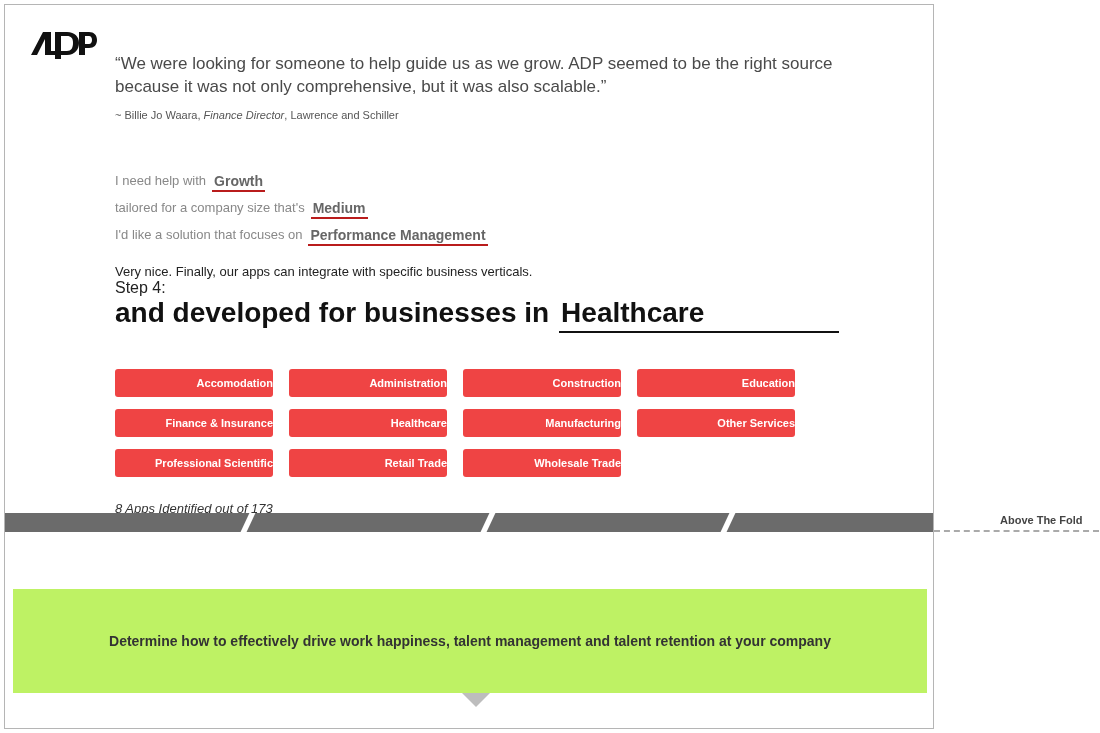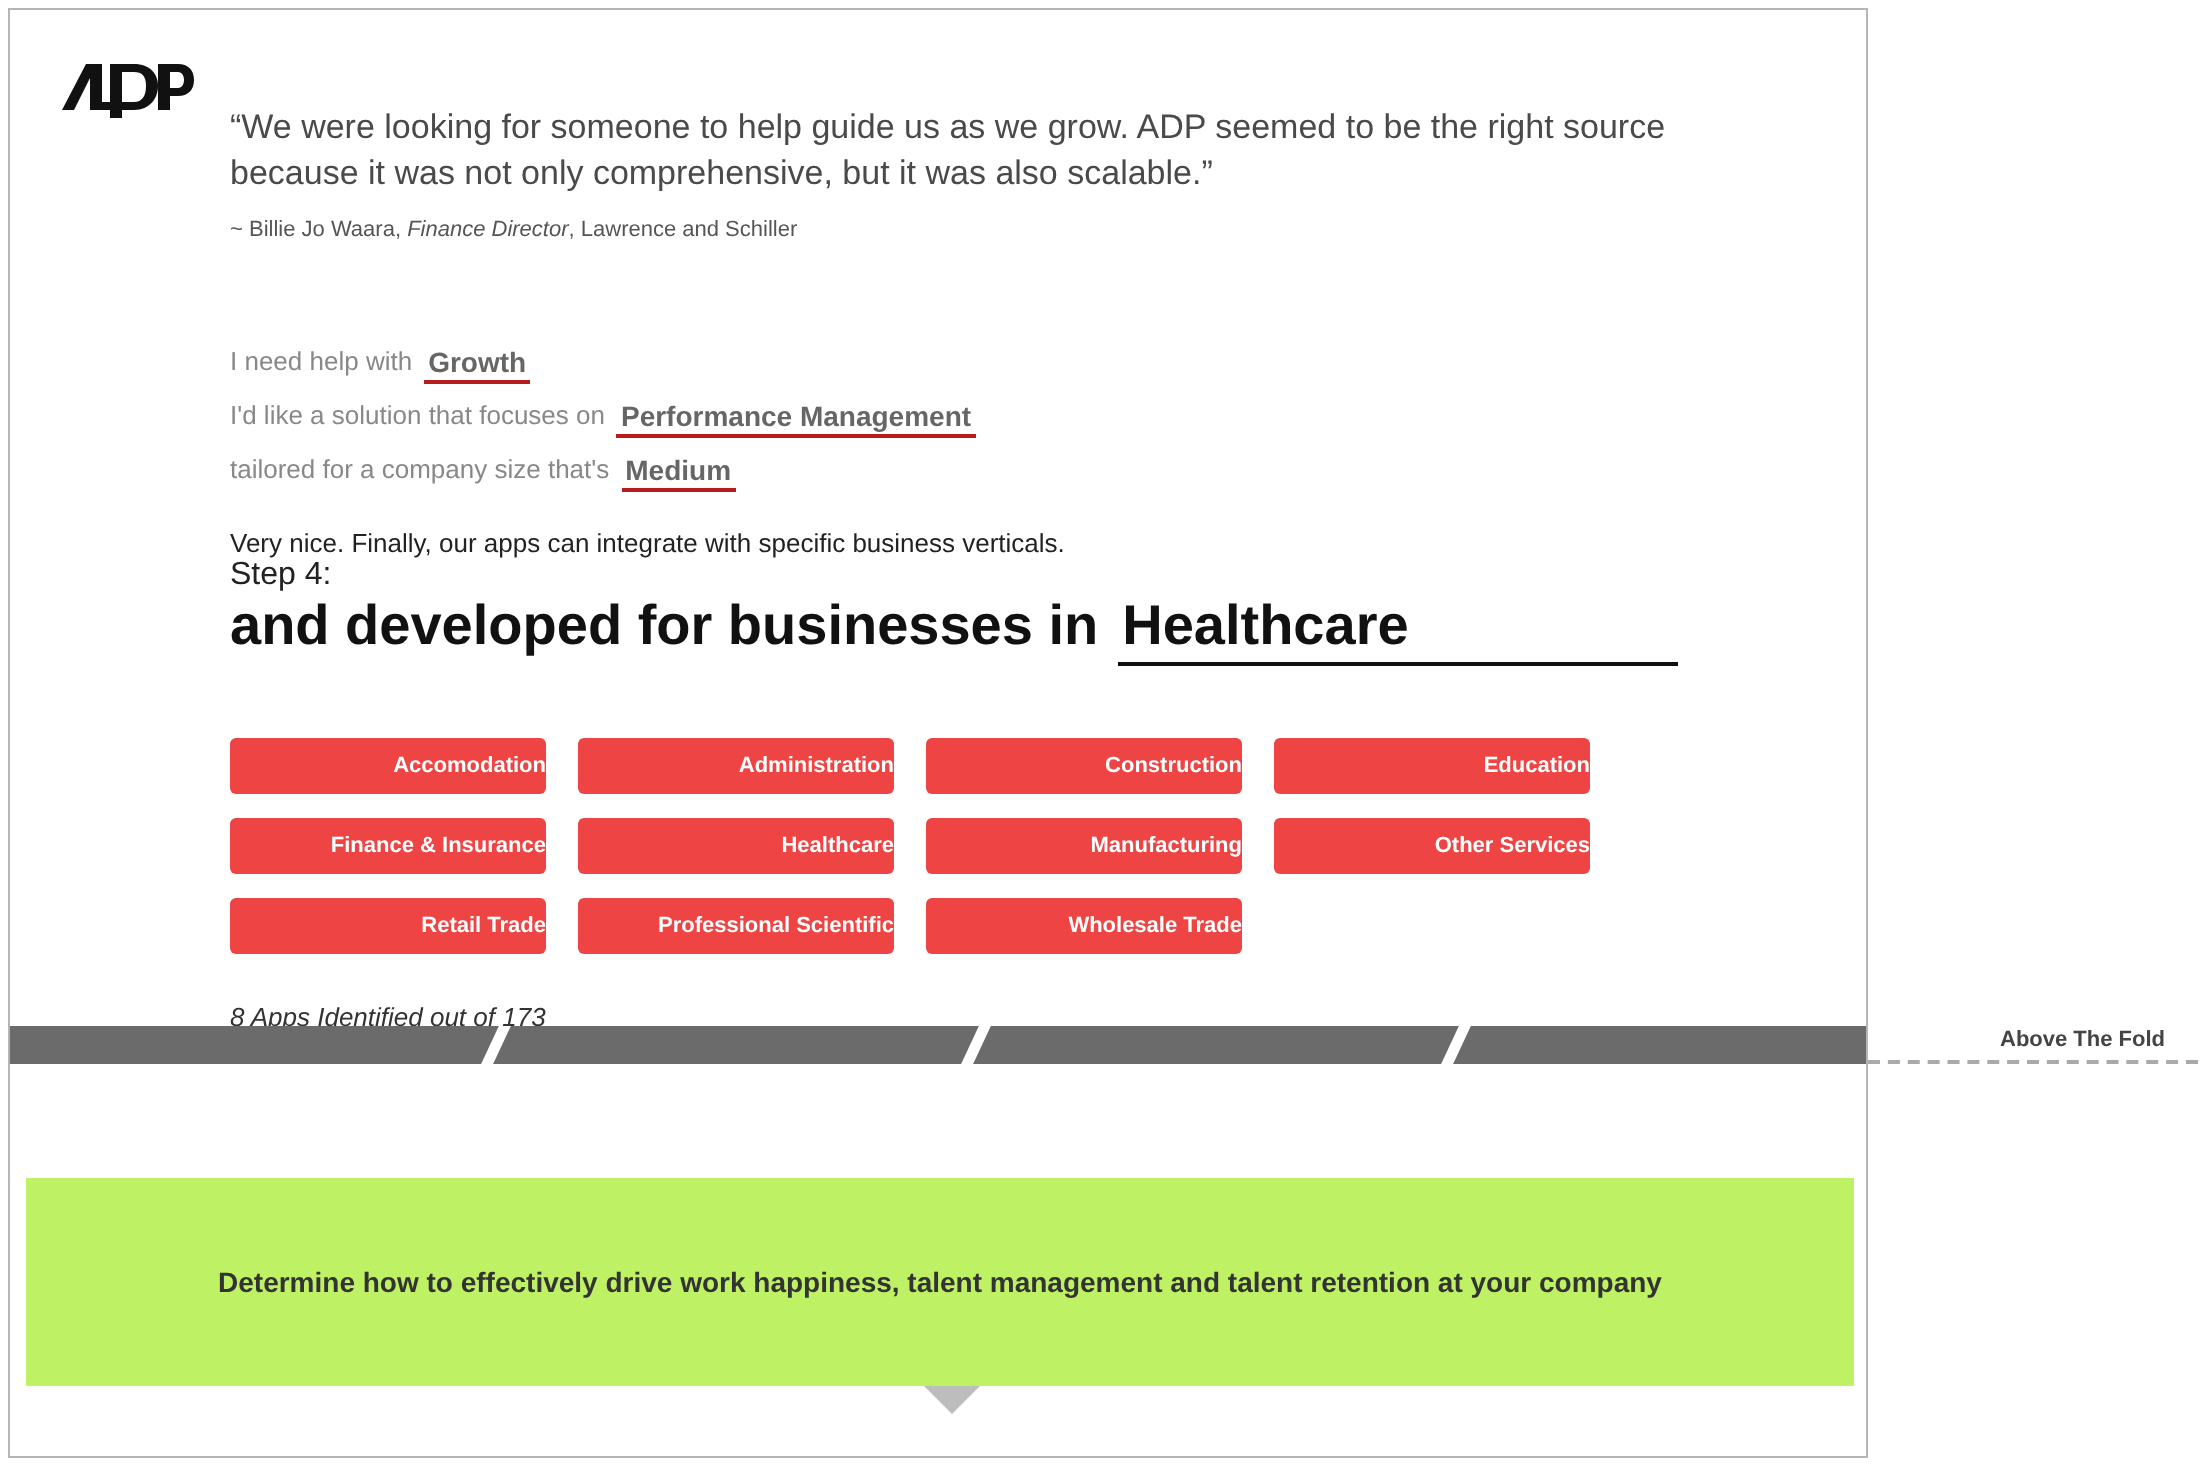--- a/index.html
+++ b/index.html
@@ -166,47 +166,47 @@
       <div class="quote">“We were looking for someone to help guide us as we grow. ADP seemed to be the right source because it was not only comprehensive, but it was also scalable.”</div>
       <div class="attribution">
         <span>~ </span><span>Billie Jo Waara</span>, <span class="role">Finance Director</span>, <span>Lawrence and Schiller</span>
       </div>
 
       <div class="madlib-line">
         <span>I need help with</span>
         <span class="madlib-value">Growth</span>
       </div>
       <div class="madlib-line">
+        <span>tailored for a company size that's</span>
+        <span class="madlib-value">Medium</span>
+      </div>
+      <div class="madlib-line">
         <span>I'd like a solution that focuses on</span>
         <span class="madlib-value">Performance Management</span>
-      </div>
-      <div class="madlib-line">
-        <span>tailored for a company size that's</span>
-        <span class="madlib-value">Medium</span>
       </div>
 
       <div class="intro-line">Very nice. Finally, our apps can integrate with specific business verticals.</div>
       <div class="step-label">Step 4:</div>
 
       <div class="headline">
         <span>and developed for businesses in</span>
         <span class="headline-value">Healthcare</span>
       </div>
 
       <div class="btn-grid">
         <div class="vert-btn">Accomodation</div>
         <div class="vert-btn">Administration</div>
         <div class="vert-btn">Construction</div>
         <div class="vert-btn">Education</div>
         <div class="vert-btn">Finance &amp; Insurance</div>
         <div class="vert-btn">Healthcare</div>
         <div class="vert-btn">Manufacturing</div>
         <div class="vert-btn">Other Services</div>
+        <div class="vert-btn">Professional Scientific</div>
         <div class="vert-btn">Retail Trade</div>
-        <div class="vert-btn">Professional Scientific</div>
         <div class="vert-btn">Wholesale Trade</div>
       </div>
 
       <div class="apps-count">8 Apps Identified out of 173</div>
     </div>
 
     <div class="stripe">
       <div class="seg" style="left:240px;width:2px"></div>
       <div class="seg" style="left:480px;width:2px"></div>
       <div class="seg" style="left:720px;width:2px"></div>

